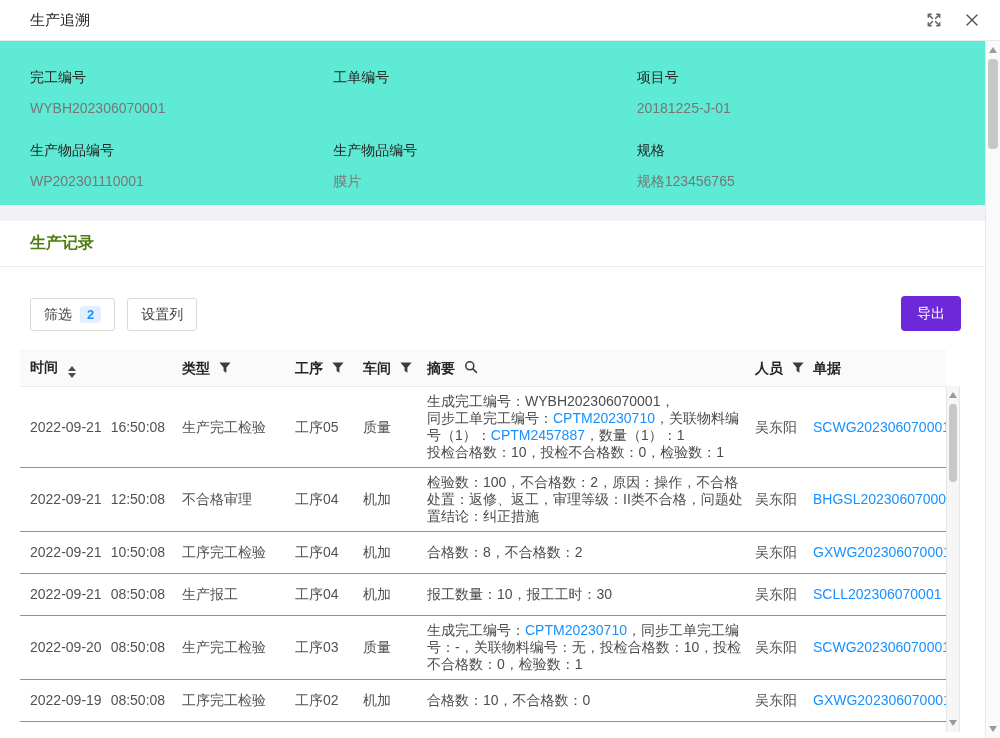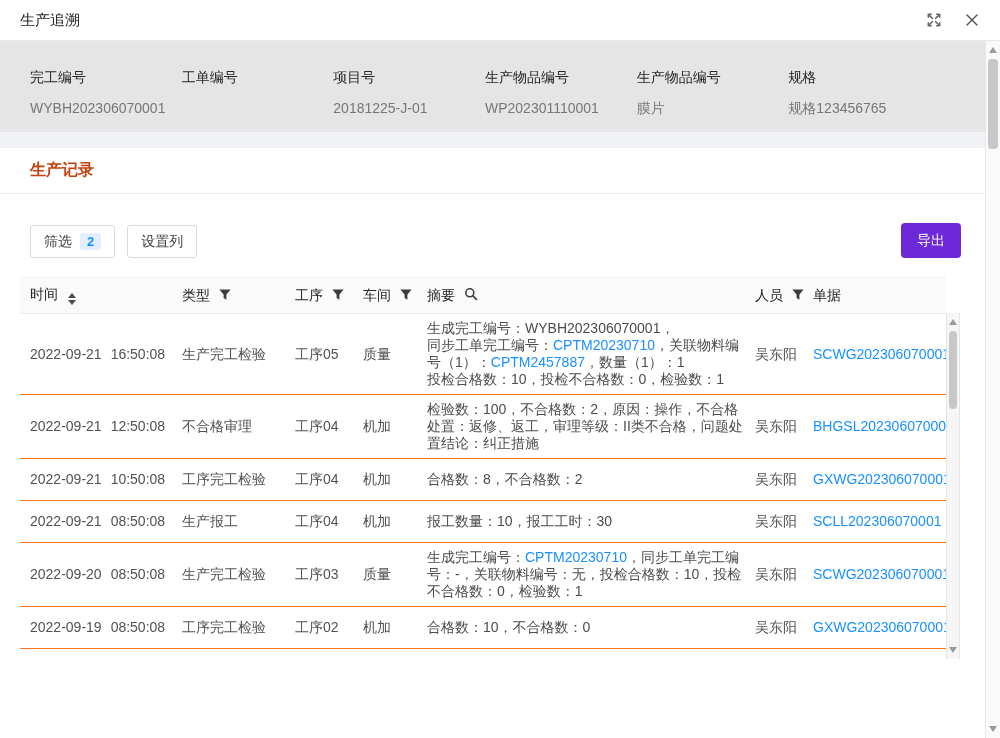--- a/index.html
+++ b/index.html
@@ -6,53 +6,53 @@
   html,body { width:1000px; height:738px; overflow:hidden; }
   body {
     font-family:"Liberation Sans","DejaVu Sans",sans-serif;
     background:#fff; color:#515151; font-size:14px;
     position:relative;
   }
   .page { width:985px; height:738px; position:relative; background:#fff; }
 
   
   .titlebar { height:41px; width:1000px; border-bottom:1px solid #e9e9e9;
-    display:flex; align-items:center; padding:0 20px 0 20px; background:#fff; position:relative; z-index:5;}
+    display:flex; align-items:center; padding:0 20px 0 30px; background:#fff; position:relative; z-index:5;}
   .titlebar .title { font-size:15px; color:#262626; font-weight:500; }
   .titlebar .tb-icons { margin-left:auto; display:flex; align-items:center; gap:22px; padding-right:0px; }
   .tb-icon { width:16px; height:16px; display:inline-flex; align-items:center; justify-content:center; cursor:pointer; }
 
   
-  .info-grid { display:grid; grid-template-columns:repeat(6,1fr);
-    padding:28px 45px 14px 30px; row-gap:26px; background:#e5e5e5; }
+  .info-grid { display:grid; grid-template-columns:repeat(3,1fr);
+    padding:28px 45px 14px 30px; row-gap:26px; background:#5eead4; }
   .info-field .f-label { color:#262626; margin-bottom:13px; font-size:14px; }
   .info-field .f-value { color:#777; font-size:14px; }
 
   .divider-band { height:16px; background:#f0f2f5; width:985px; }
 
   
   .section-head { padding:12px 30px; border-bottom:1px solid #ededed; }
-  .section-head .s-title { font-size:16px; font-weight:700; color:#c2410c; }
+  .section-head .s-title { font-size:16px; font-weight:700; color:#4d7c0f; }
 
   .toolbar { display:flex; align-items:flex-end; margin-top:30px; padding:0 24px 0 30px; height:34px; }
   .btn { display:inline-flex; align-items:center; border:1px solid #d9d9d9; background:#fff;
     border-radius:3px; height:33px; padding:0 13px; font-size:14px; color:#404040; cursor:pointer; }
   .btn + .btn { margin-left:12px; }
   .badge { background:#e1effe; color:#1890ff; border-radius:3px; font-size:13px;
     padding:1px 7px; margin-left:8px; font-weight:600; }
   .btn-primary { margin-left:auto; background:#6d28d9; border:none; color:#fff;
     border-radius:4px; height:35px; padding:0 16px; font-size:14px; display:inline-flex; align-items:center; cursor:pointer; }
 
   
   .table-wrap { position:relative; margin:19px 0 0 20px; width:940px; height:384px; overflow:hidden; }
   table { table-layout:fixed; border-collapse:collapse; width:926px; }
   col.c0{width:162px} col.c1{width:113px} col.c2{width:68px} col.c3{width:64px}
   col.c4{width:328px} col.c5{width:58px} col.c6{width:133px}
   thead th { height:36px; background:#fafafa; text-align:left; font-size:14px; color:#262626;
-    font-weight:400; padding:0 8px 0 0; border-bottom:1px solid #ebebeb; border-top:1px solid #f5f5f5; white-space:nowrap;}
+    font-weight:700; padding:0 8px 0 0; border-bottom:1px solid #ebebeb; border-top:1px solid #f5f5f5; white-space:nowrap;}
   thead th:first-child, tbody td:first-child { padding-left:10px; }
   tbody td { padding:12px 8px 12px 0; border-bottom:1px solid #f97316; vertical-align:middle;
     font-size:14px; color:#515151; line-height:17px; }
   tbody td.col-summary { padding-top:6px; padding-bottom:6px; color:#4c4c4c; }
   td.col-doc { white-space:nowrap; overflow:hidden; }
   .time-part { margin-left:9px; }
   a.link { color:#1890ff; text-decoration:none; cursor:pointer; }
 
   .hicon { display:inline-block; vertical-align:-1px; margin-left:5px; }
   .sort-icon { display:inline-flex; flex-direction:column; gap:2px; vertical-align:1px; margin-left:6px; cursor:pointer;}

